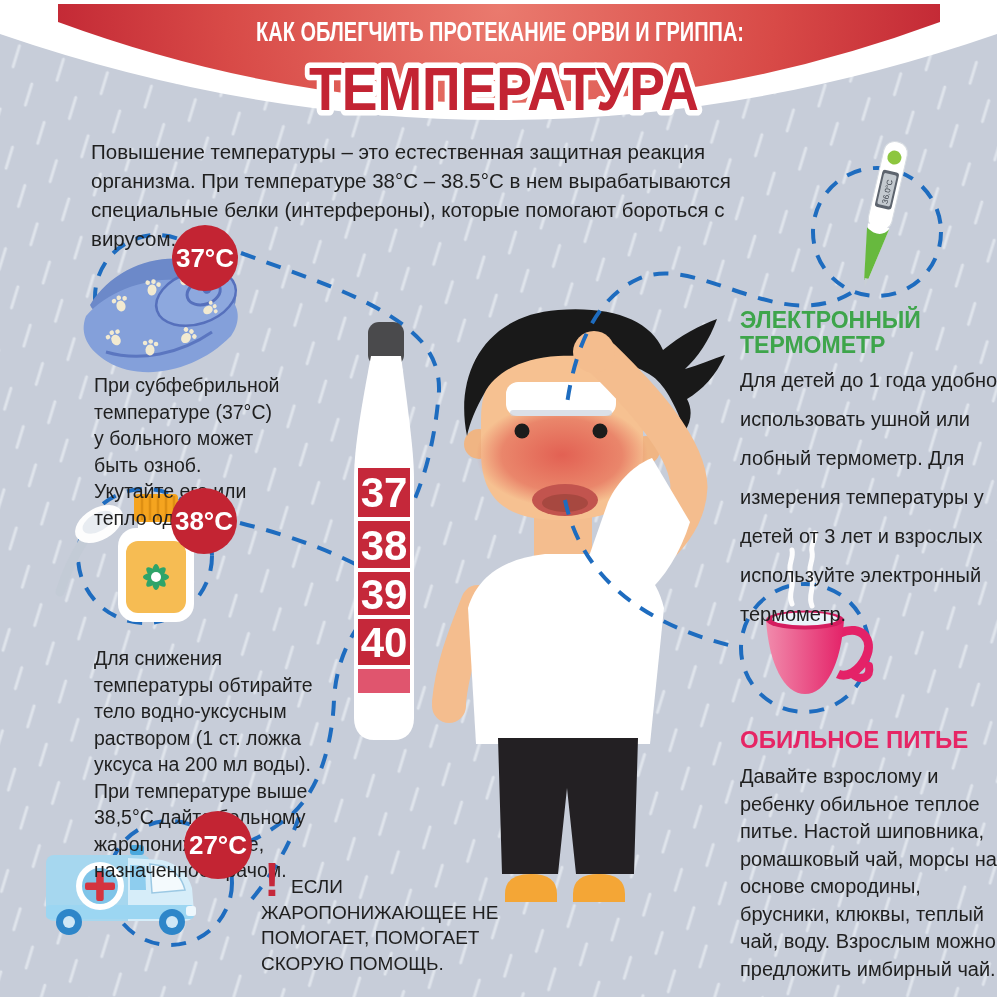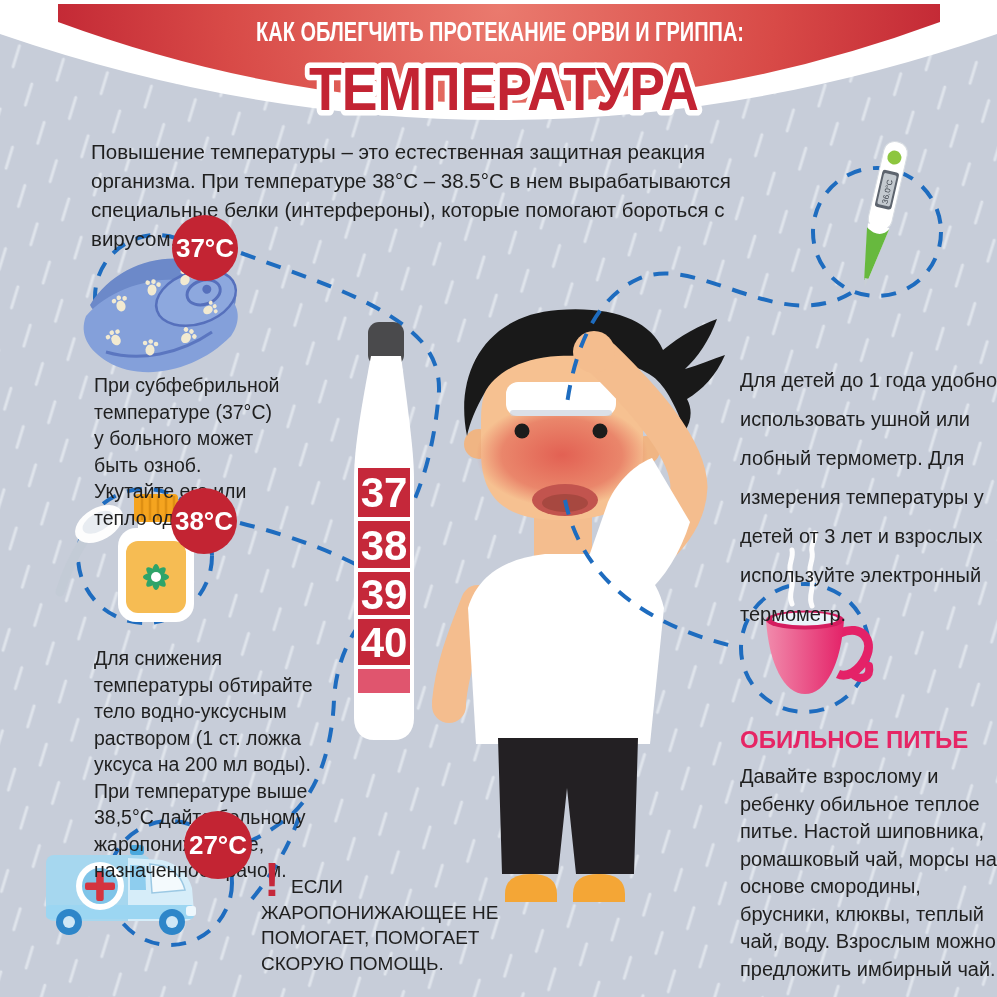--- a/index.html
+++ b/index.html
@@ -15,21 +15,21 @@
   .s37{left:76px;top:372px;width:186px;}
   .s38{left:76px;top:645px;width:248px;}
   .s39{left:243px;top:874px;width:258px;font-size:19px;line-height:25.5px;text-indent:30px;}
   .warn{left:246px;top:852px;font-size:48px;font-weight:bold;color:#c5283a;z-index:3;}
   .badge{
     position:absolute;z-index:3;border-radius:50%;
     background:#c32433;color:#fff;font-weight:bold;font-size:26px;
     display:flex;align-items:center;justify-content:center;
     box-shadow:0 0 0 0 transparent;
   }
-  .badge37{left:172px;top:215px;width:66px;height:66px;}
+  .badge37{left:172px;top:225px;width:66px;height:66px;}
   .badge38{left:171px;top:488px;width:66px;height:66px;}
   .badge39{left:184px;top:811px;width:68px;height:68px;}
   .rhead{font-weight:bold;}
   .rhead-green{left:722px;top:308px;width:220px;font-size:23px;line-height:25px;color:#3ea54b;}
   .rpara1{left:722px;top:361px;width:258px;font-size:20px;line-height:39px;}
   .rhead-pink{left:722px;top:726px;width:280px;font-size:24px;color:#e62565;}
   .rpara2{left:722px;top:763px;width:268px;font-size:20px;line-height:27.5px;}
 </style>
 </head>
 <body>
@@ -256,18 +256,19 @@
 <div class="badge badge37">37°C</div>
 <div class="txt s-text s37">При субфебрильной температуре (37°С) у больного может быть озноб. Укутайте его или тепло оденьте.</div>
 
 <div class="badge badge38">38°C</div>
 <div class="txt s-text s38">Для снижения температуры обтирайте тело водно-уксусным раствором (1 ст. ложка уксуса на 200 мл воды). При температуре выше 38,5°С дайте больному жаропонижающее, назначенное врачом.</div>
 
 <div class="badge badge39">27°C</div>
 <div class="txt warn">!</div>
 <div class="txt s39">ЕСЛИ ЖАРОПОНИЖАЮЩЕЕ НЕ ПОМОГАЕТ, ПОМОГАЕТ СКОРУЮ ПОМОЩЬ.</div>
 
+<div class="txt rhead rhead-green">ЭЛЕКТРОННЫЙ ТЕРМОМЕТР</div>
 <div class="txt rpara1">Для детей до 1 года удобно использовать ушной или лобный термометр. Для измерения температуры у детей от 3 лет и взрослых используйте электронный термометр.</div>
 
 <div class="txt rhead rhead-pink">ОБИЛЬНОЕ ПИТЬЕ</div>
 <div class="txt rpara2">Давайте взрослому и ребенку обильное теплое питье. Настой шиповника, ромашковый чай, морсы на основе смородины, брусники, клюквы, теплый чай, воду. Взрослым можно предложить имбирный чай.</div>
 
 </div>
 
 </body></html>

